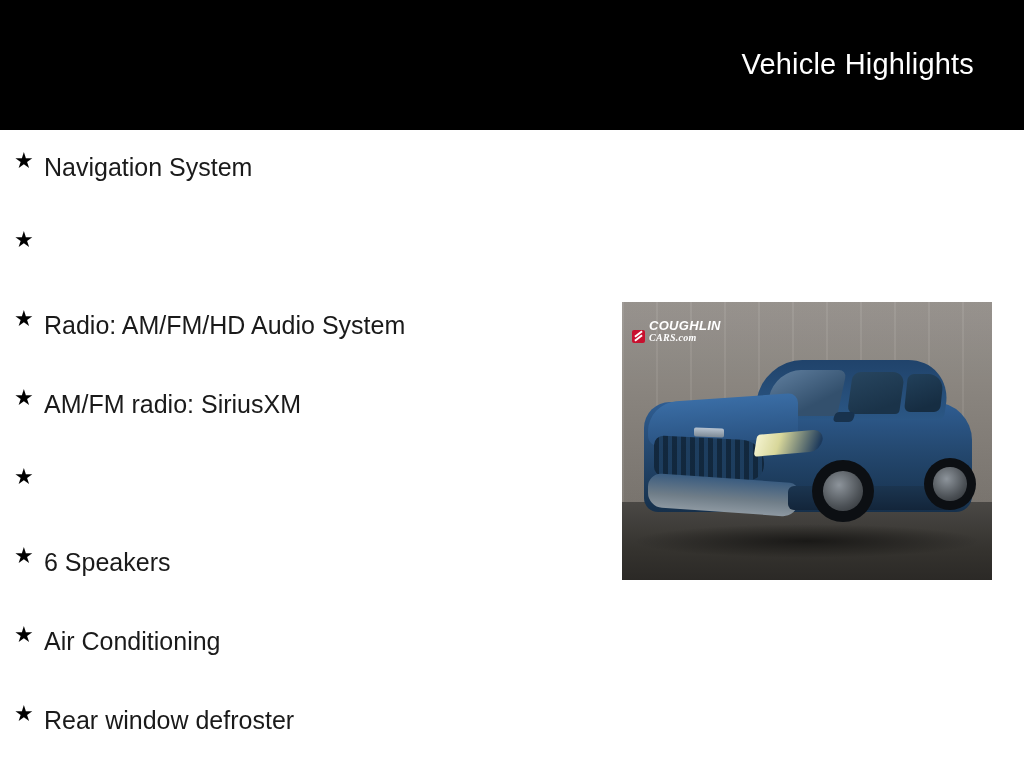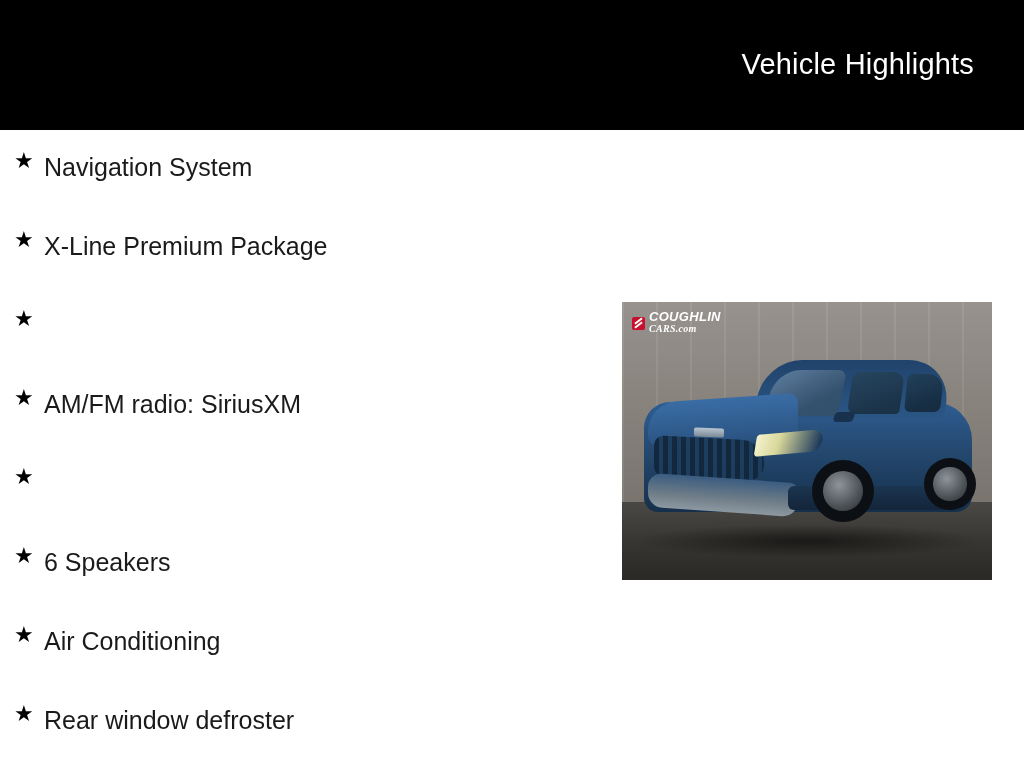--- a/index.html
+++ b/index.html
@@ -267,23 +267,23 @@
     background: linear-gradient(180deg, #cfd6dd, #8a9298);
     border-radius: 2px;
     opacity: 0.85;
     transform: skewY(2deg);
   }
 
   
   .dealer-watermark {
     position: absolute;
     left: 10px;
-    top: 8px;
+    top: 17px;
     display: flex;
-    align-items: center;
+    align-items: flex-end;
     gap: 4px;
   }
   .dealer-mark {
     width: 13px;
     height: 13px;
     background: #c8102e;
     border-radius: 2px;
     position: relative;
     margin-top: 2px;
   }
@@ -334,25 +334,25 @@
 
 <ul class="highlights-list">
 
   <li class="highlight-item">
     <span class="bullet-star">★</span>
     <span class="highlight-label">Navigation System</span>
   </li>
 
   <li class="highlight-item">
     <span class="bullet-star">★</span>
-    <span class="highlight-label">X-Line Premium Package</span>
-  </li>
-
-  <li class="highlight-item">
-    <span class="bullet-star">★</span>
+  </li>
+
+  <li class="highlight-item">
+    <span class="bullet-star">★</span>
+    <span class="highlight-label">Radio: AM/FM/HD Audio System</span>
   </li>
 
   <li class="highlight-item">
     <span class="bullet-star">★</span>
     <span class="highlight-label">AM/FM radio: SiriusXM</span>
   </li>
 
   <li class="highlight-item">
     <span class="bullet-star">★</span>
   </li>

